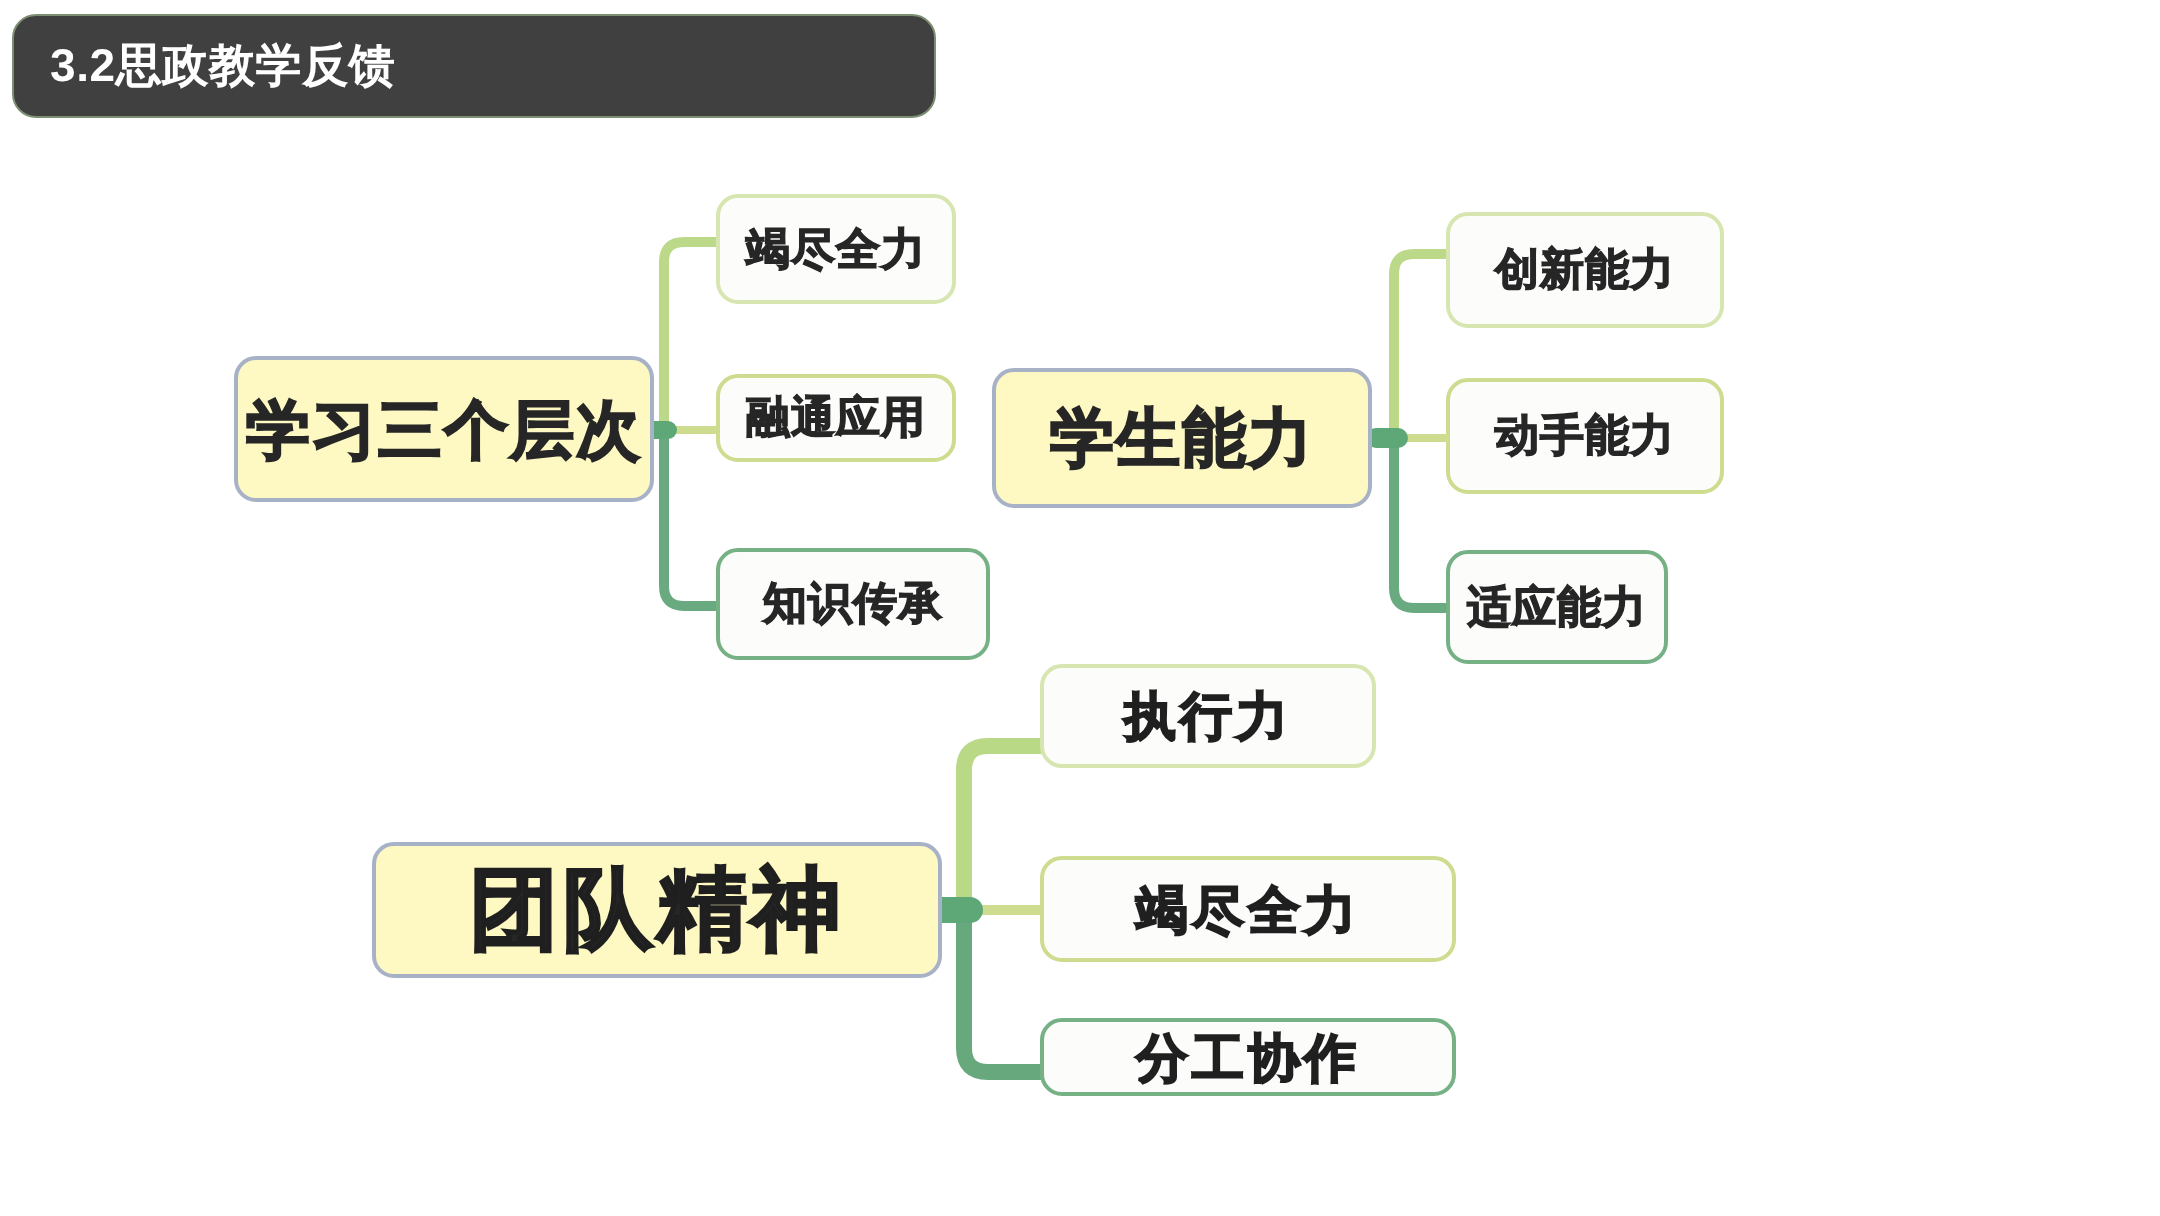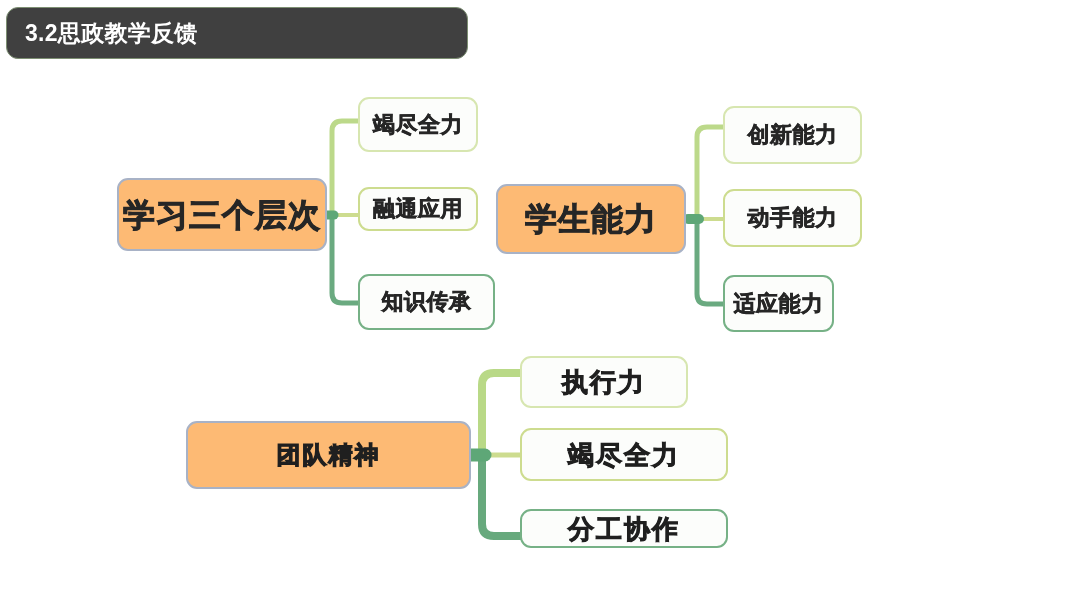--- a/index.html
+++ b/index.html
@@ -69,29 +69,29 @@
   .node .label {
     color: #262626;
     font-weight: bold;
     line-height: 1;
     -webkit-text-stroke: 0.6px #262626;
   }
 
   
   .node.root {
     border: 2px solid #a8b2c6;
-    background: #fdba74;
+    background: #fef9c3;
   }
   .node.root .label {
     font-size: 32px;
     letter-spacing: 1px;
     -webkit-text-stroke: 1px #262626;
   }
   .node.root.big .label {
-    font-size: 24px;
+    font-size: 45px;
     letter-spacing: 2px;
     font-family: Liberation Serif, serif;
     -webkit-text-stroke: 1.2px #1f1f1f;
   }
 
   
   .node.leaf {
     border: 2px solid #cfe0a8;
     background: #fcfdfb;
   }
@@ -168,21 +168,21 @@
   </div>
 
   <div class="node leaf tier-3" style="left:723px; top:275px; width:111px; height:57px;">
     <span class="label">适应能力</span>
   </div>
 
   <div class="node root big" style="left:186px; top:421px; width:285px; height:68px;">
     <span class="label">团队精神</span>
   </div>
 
-  <div class="node leaf wide tier-1" style="left:520px; top:356px; width:168px; height:52px;">
+  <div class="node leaf wide tier-1" style="left:520px; top:332px; width:168px; height:52px;">
     <span class="label">执行力</span>
   </div>
 
   <div class="node leaf wide tier-2" style="left:520px; top:428px; width:208px; height:53px;">
     <span class="label">竭尽全力</span>
   </div>
 
   <div class="node leaf wide tier-3" style="left:520px; top:509px; width:208px; height:39px;">
     <span class="label">分工协作</span>
   </div>

